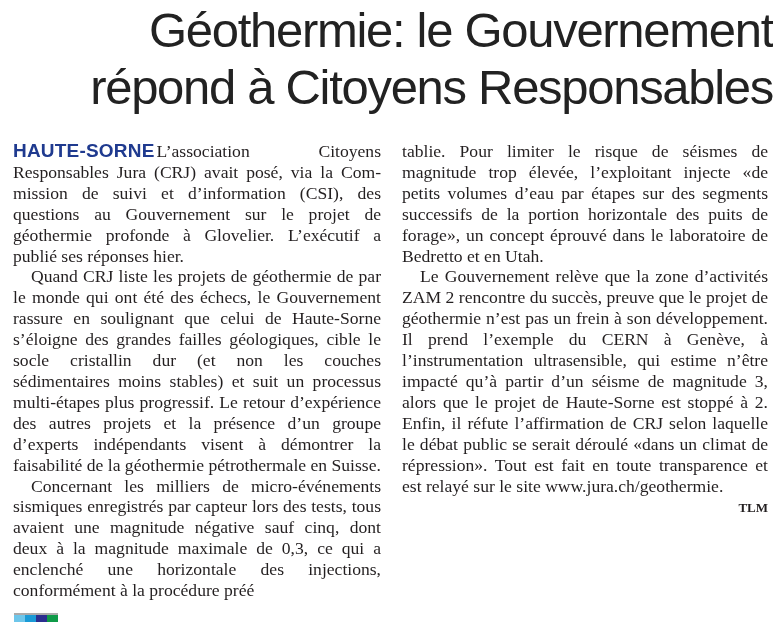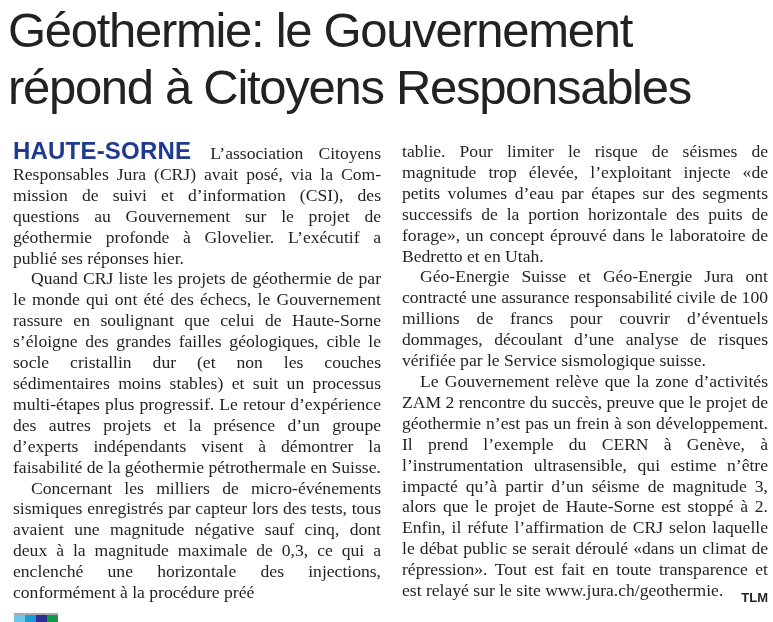--- a/index.html
+++ b/index.html
@@ -9,64 +9,64 @@
     position: relative;
   }
   .headline {
     position: absolute; left: 8px; top: 2px; width: 765px;
     font-family: "Liberation Sans", sans-serif;
     font-weight: normal;
     font-size: 49px; line-height: 57px;
     letter-spacing: -1.3px;
     color: #222222;
     margin: 0;
+    text-align: right;
   }
   .col {
     position: absolute; top: 141px;
     font-family: "Liberation Serif", serif;
     font-size: 17.6px; line-height: 20.9px;
     text-align: justify;
     color: #231f20;
     hyphens: manual;
   }
   .col p { margin: 0; text-indent: 18px; }
   .col p.first { text-indent: 0; }
   .col-left { left: 13px; width: 368px; }
   .col-right { left: 402px; width: 366px; }
   .kicker {
     font-family: "Liberation Sans", sans-serif;
-    font-weight: bold; font-size: 24px;
+    font-weight: bold; font-size: 19px;
     color: #1f3a8f; letter-spacing: 0.2px;
-    margin-right: 19px;
+    margin-right: 2px;
   }
   .signature {
-    font-family: Liberation Sans, sans-serif;
+    font-family: Liberation Serif, serif;
     font-weight: bold; font-size: 13px;
-    float: right; margin-top: 8px;
+    float: right; margin-top: 2px;
   }
   .colorbar {
     position: absolute; left: 14px; top: 613px;
     display: flex; height: 9px;
   }
   .colorbar span { display: block; width: 11px; height: 9px; border-top: 2px solid #aaa; }
 </style>
 </head>
 <body>
 
 <h1 class="headline">Géothermie: le Gouvernement répond à Citoyens Responsables</h1>
 
 <div class="col col-left">
   <p class="first"><span class="kicker" style="color: rgb(31, 58, 143);">HAUTE-SORNE</span><span>L’association Citoyens Responsables Jura (CRJ) avait posé, via la Com­mission de suivi et d’information (CSI), des questions au Gouvernement sur le projet de géothermie profonde à Glovelier. L’exécutif a publié ses réponses hier.</span></p>
   <p>Quand CRJ liste les projets de géothermie de par le monde qui ont été des échecs, le Gouver­nement rassure en soulignant que celui de Haute-Sorne s’éloigne des grandes failles géo­logiques, cible le socle cristallin dur (et non les couches sédimentaires moins stables) et suit un processus multi-étapes plus progressif. Le retour d’expérience des autres projets et la pré­sence d’un groupe d’experts indépendants vi­sent à démontrer la faisabilité de la géothermie pétrothermale en Suisse.</p>
   <p>Concernant les milliers de micro-événe­ments sismiques enregistrés par capteur lors des tests, tous avaient une magnitude négative sauf cinq, dont deux à la magnitude maximale de 0,3, ce qui a enclenché une horizontale des injections, conformément à la procédure préé­</p>
 </div>
 
 <div class="col col-right">
   <p class="first">tablie. Pour limiter le risque de séismes de magnitude trop élevée, l’exploitant injecte «de petits volumes d’eau par étapes sur des seg­ments successifs de la portion horizontale des puits de forage», un concept éprouvé dans le la­boratoire de Bedretto et en Utah.</p>
-  <p>Géo-Energie Suisse et Géo-Energie Jura ont contracté une assurance responsabilité civile de 100 millions de francs pour couvrir d’éventuels dommages, découlant d’une analyse de risques vérifiée par le Service sismologique suisse.</p>
   <p><span>Le Gouvernement relève que la zone d’activi­tés ZAM 2 rencontre du succès, preuve que le projet de géothermie n’est pas un frein à son développement. Il prend l’exemple du CERN à Genève, à l’instrumentation ultrasensible, qui estime n’être impacté qu’à partir d’un séisme de magnitude 3, alors que le projet de Haute-Sorne est stoppé à 2. Enfin, il réfute l’affirma­tion de CRJ selon laquelle le débat public se se­rait déroulé «dans un climat de répression». Tout est fait en toute transparence et est relayé sur le site www.jura.ch/geothermie.</span><span class="signature">TLM</span></p>
 </div>
 
 <div class="colorbar">
   <span style="background: rgb(110, 198, 234);"></span>
   <span style="background: rgb(26, 154, 214);"></span>
   <span style="background: rgb(43, 47, 143);"></span>
   <span style="background: rgb(15, 154, 72);"></span>
 </div>
 

